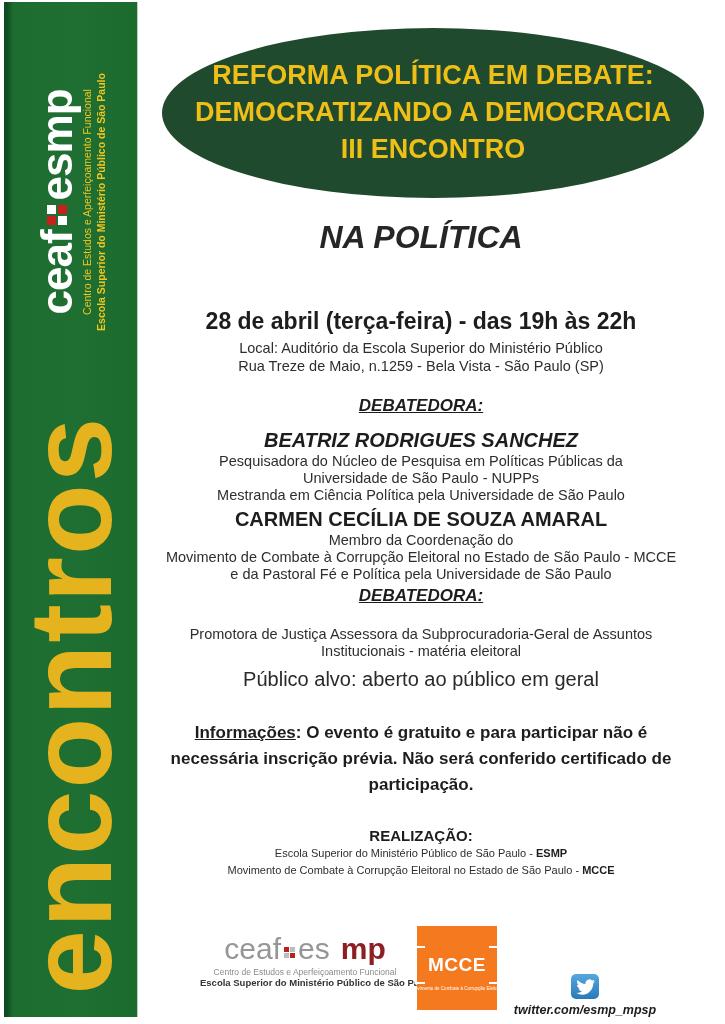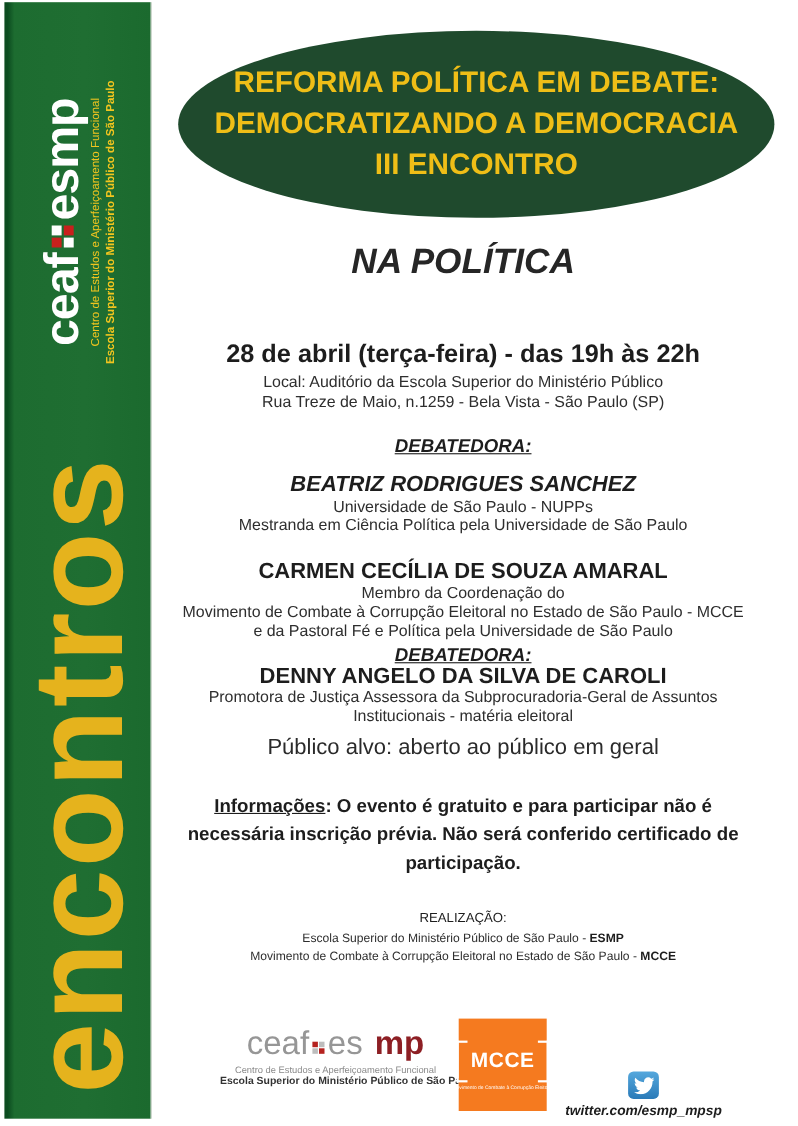--- a/index.html
+++ b/index.html
@@ -44,21 +44,21 @@
   .sp1-name{top:429px;font-style:italic;}
   .sp1-bio{top:453px;}
   .sp2-name{top:508px;}
   .sp2-bio{top:532px;}
   .deb-name{top:604px;}
   .deb-bio{top:626px;}
   .bio{font-size:14.5px;line-height:17px;color:#2e2e2e;}
   .publico{top:668px;font-size:20px;color:#2a2a2a;}
   .info{top:720px;font-size:17px;font-weight:bold;line-height:26px;color:#1d1d1d;padding:0 12px;text-align:center;}
   .info .ul{text-decoration:underline;}
-  .realiz-h{top:827px;font-size:12px;font-weight:normal;color:#1d1d1d;}
+  .realiz-h{top:827px;font-size:15px;font-weight:bold;color:#1d1d1d;}
   .realiz{top:845px;font-size:11px;line-height:16.5px;color:#2e2e2e;}
   .realiz b{color:#1d1d1d;}
 
   
   .ceaf-footer{position:absolute;left:200px;top:933px;width:210px;text-align:center;}
   .cf-big{font-size:30px;line-height:32px;display:flex;align-items:center;justify-content:center;}
   .cf-gray{color:#969696;}
   .cf-maroon{color:#8d1f24;font-weight:bold;margin-left:11px;}
   .dots-sm{display:inline-grid;grid-template-columns:5px 5px;grid-template-rows:5px 5px;gap:1px;margin:6px 3px 0 3px;}
   .dots-sm i{display:block;}
@@ -127,33 +127,33 @@
 
     <div class="blk loc">
       <div>Local: Auditório da Escola Superior do Ministério Público</div>
       <div>Rua Treze de Maio, n.1259 - Bela Vista  - São Paulo (SP)</div>
     </div>
 
     <div class="blk sec-h expo-h">DEBATEDORA:</div>
 
     <div class="blk sp-name sp1-name">BEATRIZ  RODRIGUES SANCHEZ</div>
     <div class="blk bio sp1-bio">
+      <div>Pesquisadora do Núcleo de Pesquisa em Políticas Públicas da</div>
       <div>Universidade de São Paulo - NUPPs</div>
       <div>Mestranda em Ciência Política pela Universidade de São Paulo</div>
     </div>
 
     <div class="blk sp-name sp2-name">CARMEN CECÍLIA DE SOUZA AMARAL</div>
     <div class="blk bio sp2-bio">
       <div>Membro da Coordenação do</div>
       <div>Movimento de Combate à Corrupção Eleitoral no Estado de São Paulo - MCCE</div>
       <div>e da Pastoral Fé e Política pela Universidade de São Paulo</div>
     </div>
 
     <div class="blk sec-h deb-h">DEBATEDORA:</div>
-    <div class="blk sp-name deb-name">DENNY ANGELO DA SILVA DE CAROLI</div>
     <div class="blk bio deb-bio">
       <div>Promotora de Justiça Assessora da Subprocuradoria-Geral de Assuntos</div>
       <div>Institucionais - matéria eleitoral</div>
     </div>
 
     <div class="blk publico">Público alvo: aberto ao público em geral</div>
 
     <div class="blk info">
       <span class="ul">Informações</span><span>: O evento é gratuito e para participar não é necessária inscrição prévia. Não será conferido certificado de participação.</span>
     </div>

